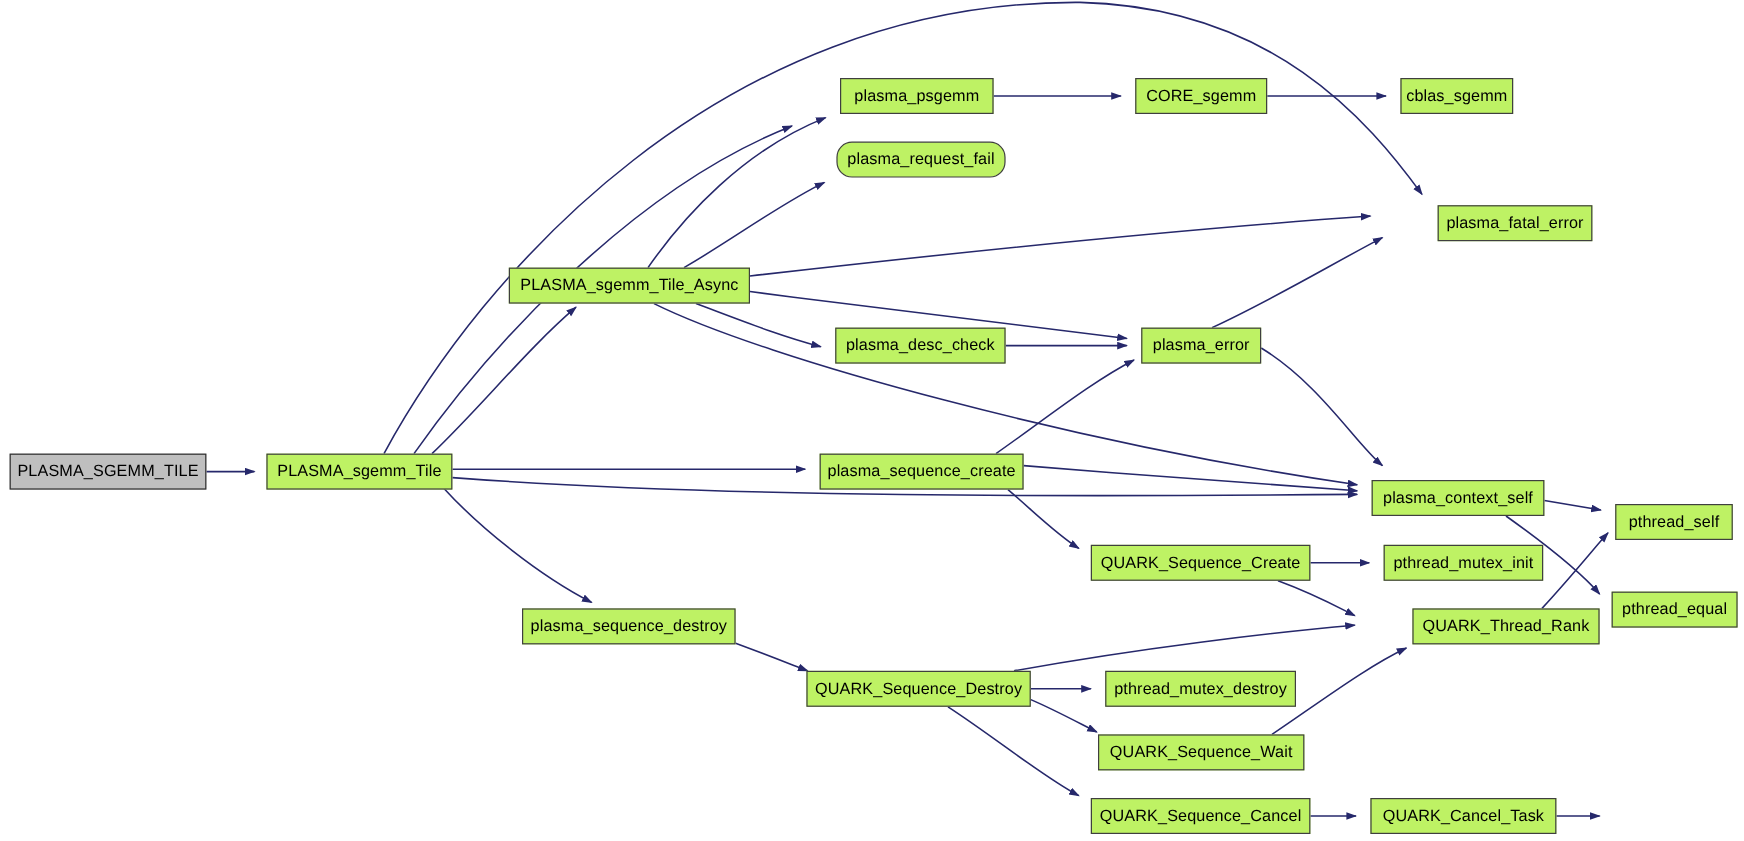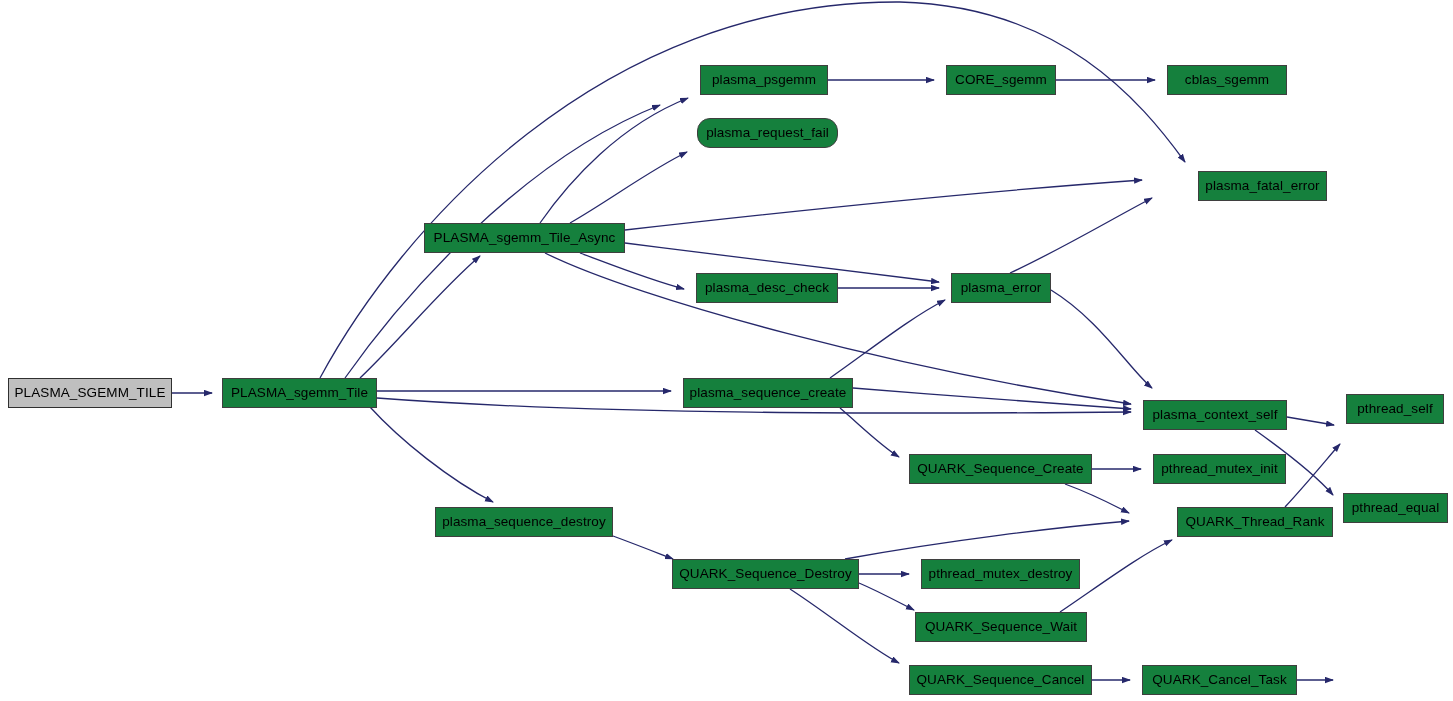--- a/index.html
+++ b/index.html
@@ -19,21 +19,21 @@
     position: absolute;
     left: 0;
     top: 0;
     width: 1453px;
     height: 701px;
   }
   .node {
     position: absolute;
     box-sizing: border-box;
     border: 1px solid #3f3f3f;
-    background: #15803d;
+    background: #bef264;
     color: #000000;
     font-size: 13.5px;
     line-height: 1;
     display: flex;
     align-items: center;
     justify-content: center;
     white-space: nowrap;
     letter-spacing: 0.1px;
   }
   .node.highlighted {
@@ -107,36 +107,36 @@
       </div>
       <div class="node" style="left: 697px; top: 118px; width: 141px; height: 30px; border-radius: 13px;">
         <span class="node-label">plasma_request_fail</span>
       </div>
       <div class="node" style="left: 696px; top: 273px; width: 142px; height: 30px;">
         <span class="node-label">plasma_desc_check</span>
       </div>
       <div class="node" style="left: 946px; top: 65px; width: 110px; height: 30px;">
         <span class="node-label">CORE_sgemm</span>
       </div>
-      <div class="node" style="left: 1167px; top: 65px; width: 120px; height: 30px;">
+      <div class="node" style="left: 1167px; top: 65px; width: 94px; height: 30px;">
         <span class="node-label">cblas_sgemm</span>
       </div>
       <div class="node" style="left: 1154px; top: 171px; width: 129px; height: 30px; margin-left: 44px;">
         <span class="node-label">plasma_fatal_error</span>
       </div>
       <div class="node" style="left: 951px; top: 273px; width: 100px; height: 30px;">
         <span class="node-label">plasma_error</span>
       </div>
       <div class="node" style="left: 683px; top: 378px; width: 170px; height: 30px;">
         <span class="node-label">plasma_sequence_create</span>
       </div>
       <div class="node" style="left: 1143px; top: 400px; width: 144px; height: 30px;">
         <span class="node-label">plasma_context_self</span>
       </div>
-      <div class="node" style="left: 1346px; top: 394px; width: 98px; height: 30px;">
+      <div class="node" style="left: 1346px; top: 420px; width: 98px; height: 30px;">
         <span class="node-label">pthread_self</span>
       </div>
       <div class="node" style="left: 909px; top: 454px; width: 183px; height: 30px;">
         <span class="node-label">QUARK_Sequence_Create</span>
       </div>
       <div class="node" style="left: 1153px; top: 454px; width: 133px; height: 30px;">
         <span class="node-label">pthread_mutex_init</span>
       </div>
       <div class="node" style="left: 1343px; top: 493px; width: 105px; height: 30px;">
         <span class="node-label">pthread_equal</span>

